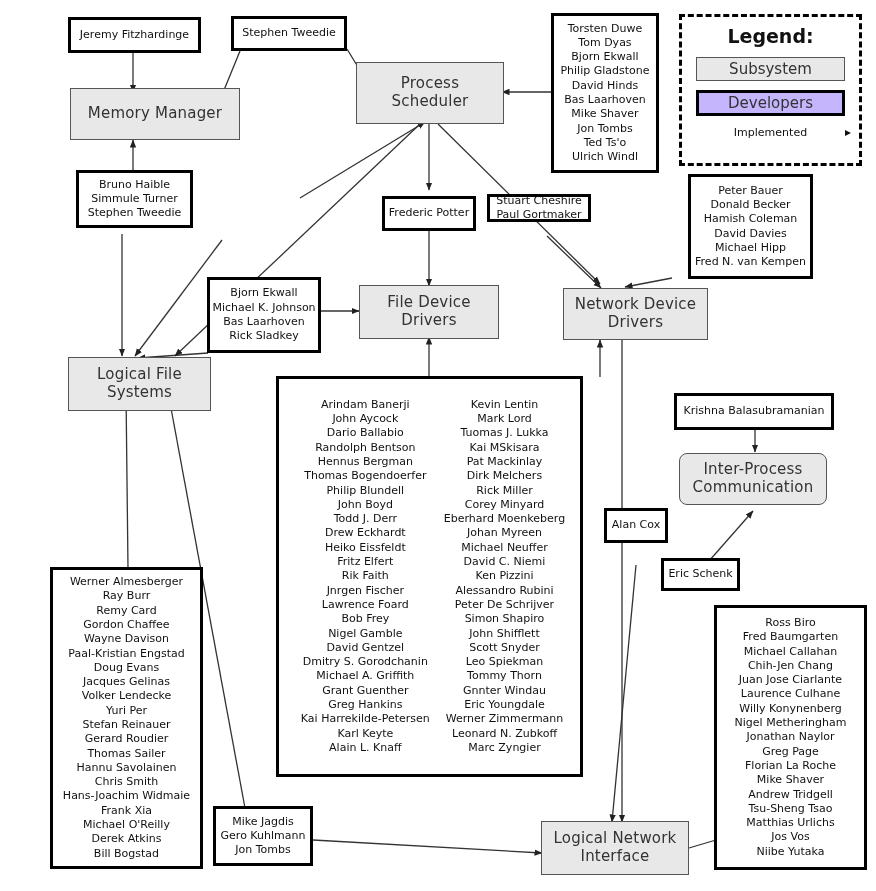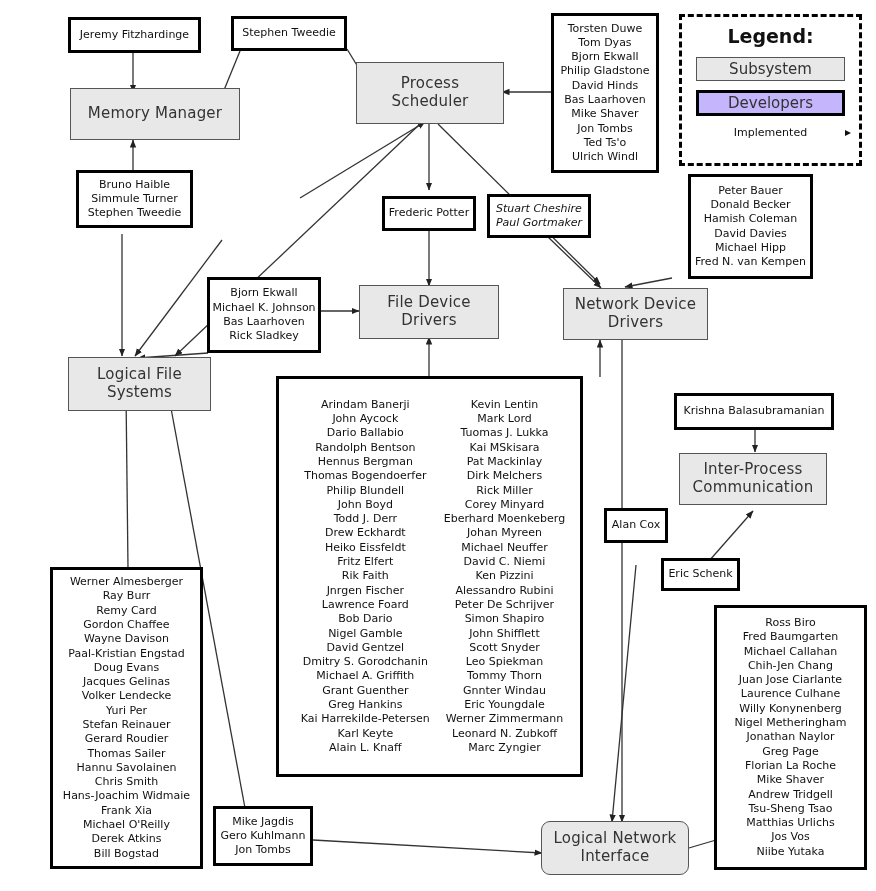--- a/index.html
+++ b/index.html
@@ -117,28 +117,28 @@
       </span>
   </div>
 
   <div class="node subsystem" style="left:68px;top:357px;width:143px;height:54px;">
     <span class="ml">
         <div>Logical File</div>
         <div>Systems</div>
       </span>
   </div>
 
-  <div class="node subsystem" style="left:679px;top:453px;width:148px;height:52px;">
+  <div class="node subsystem" style="left:679px;top:453px;width:148px;height:52px;border-radius:8px;">
     <span class="ml">
         <div>Inter-Process</div>
         <div>Communication</div>
       </span>
   </div>
 
-  <div class="node subsystem" style="left:541px;top:821px;width:148px;height:54px;border-radius:9px;">
+  <div class="node subsystem" style="left:541px;top:821px;width:148px;height:54px;">
     <span class="ml">
         <div>Logical Network</div>
         <div>Interface</div>
       </span>
   </div>
 
   <div class="node devs" style="left:68px;top:17px;width:133px;height:36px;">
     <div class="list">
         <div class="ln">Jeremy Fitzhardinge</div>
       </div>
@@ -173,21 +173,21 @@
       </div>
   </div>
 
 
   <div class="node devs" style="left:382px;top:196px;width:94px;height:35px;">
     <div class="list">
         <div class="ln">Frederic Potter</div>
       </div>
   </div>
 
-  <div class="node devs" style="left:487px;top:194px;width:104px;height:44px;font-style:italic;">
+  <div class="node devs" style="left:487px;top:194px;width:104px;height:28px;">
     <div class="list">
         <div class="ln">Stuart Cheshire</div>
         <div class="ln">Paul Gortmaker</div>
       </div>
   </div>
 
   <div class="node devs" style="left:688px;top:174px;width:125px;height:105px;">
     <div class="list">
         <div class="ln">Peter Bauer</div>
         <div class="ln">Donald Becker</div>
@@ -244,21 +244,21 @@
           <div class="ln">Thomas Bogendoerfer</div>
           <div class="ln">Philip Blundell</div>
           <div class="ln">John Boyd</div>
           <div class="ln">Todd J. Derr</div>
           <div class="ln">Drew Eckhardt</div>
           <div class="ln">Heiko Eissfeldt</div>
           <div class="ln">Fritz Elfert</div>
           <div class="ln">Rik Faith</div>
           <div class="ln">Jnrgen Fischer</div>
           <div class="ln">Lawrence Foard</div>
-          <div class="ln">Bob Dario</div>
+          <div class="ln">Bob Frey</div>
           <div class="ln">Nigel Gamble</div>
           <div class="ln">David Gentzel</div>
           <div class="ln">Dmitry S. Gorodchanin</div>
           <div class="ln">Michael A. Griffith</div>
           <div class="ln">Grant Guenther</div>
           <div class="ln">Greg Hankins</div>
           <div class="ln">Kai Harrekilde-Petersen</div>
           <div class="ln">Karl Keyte</div>
           <div class="ln">Alain L. Knaff</div>
         </div>

